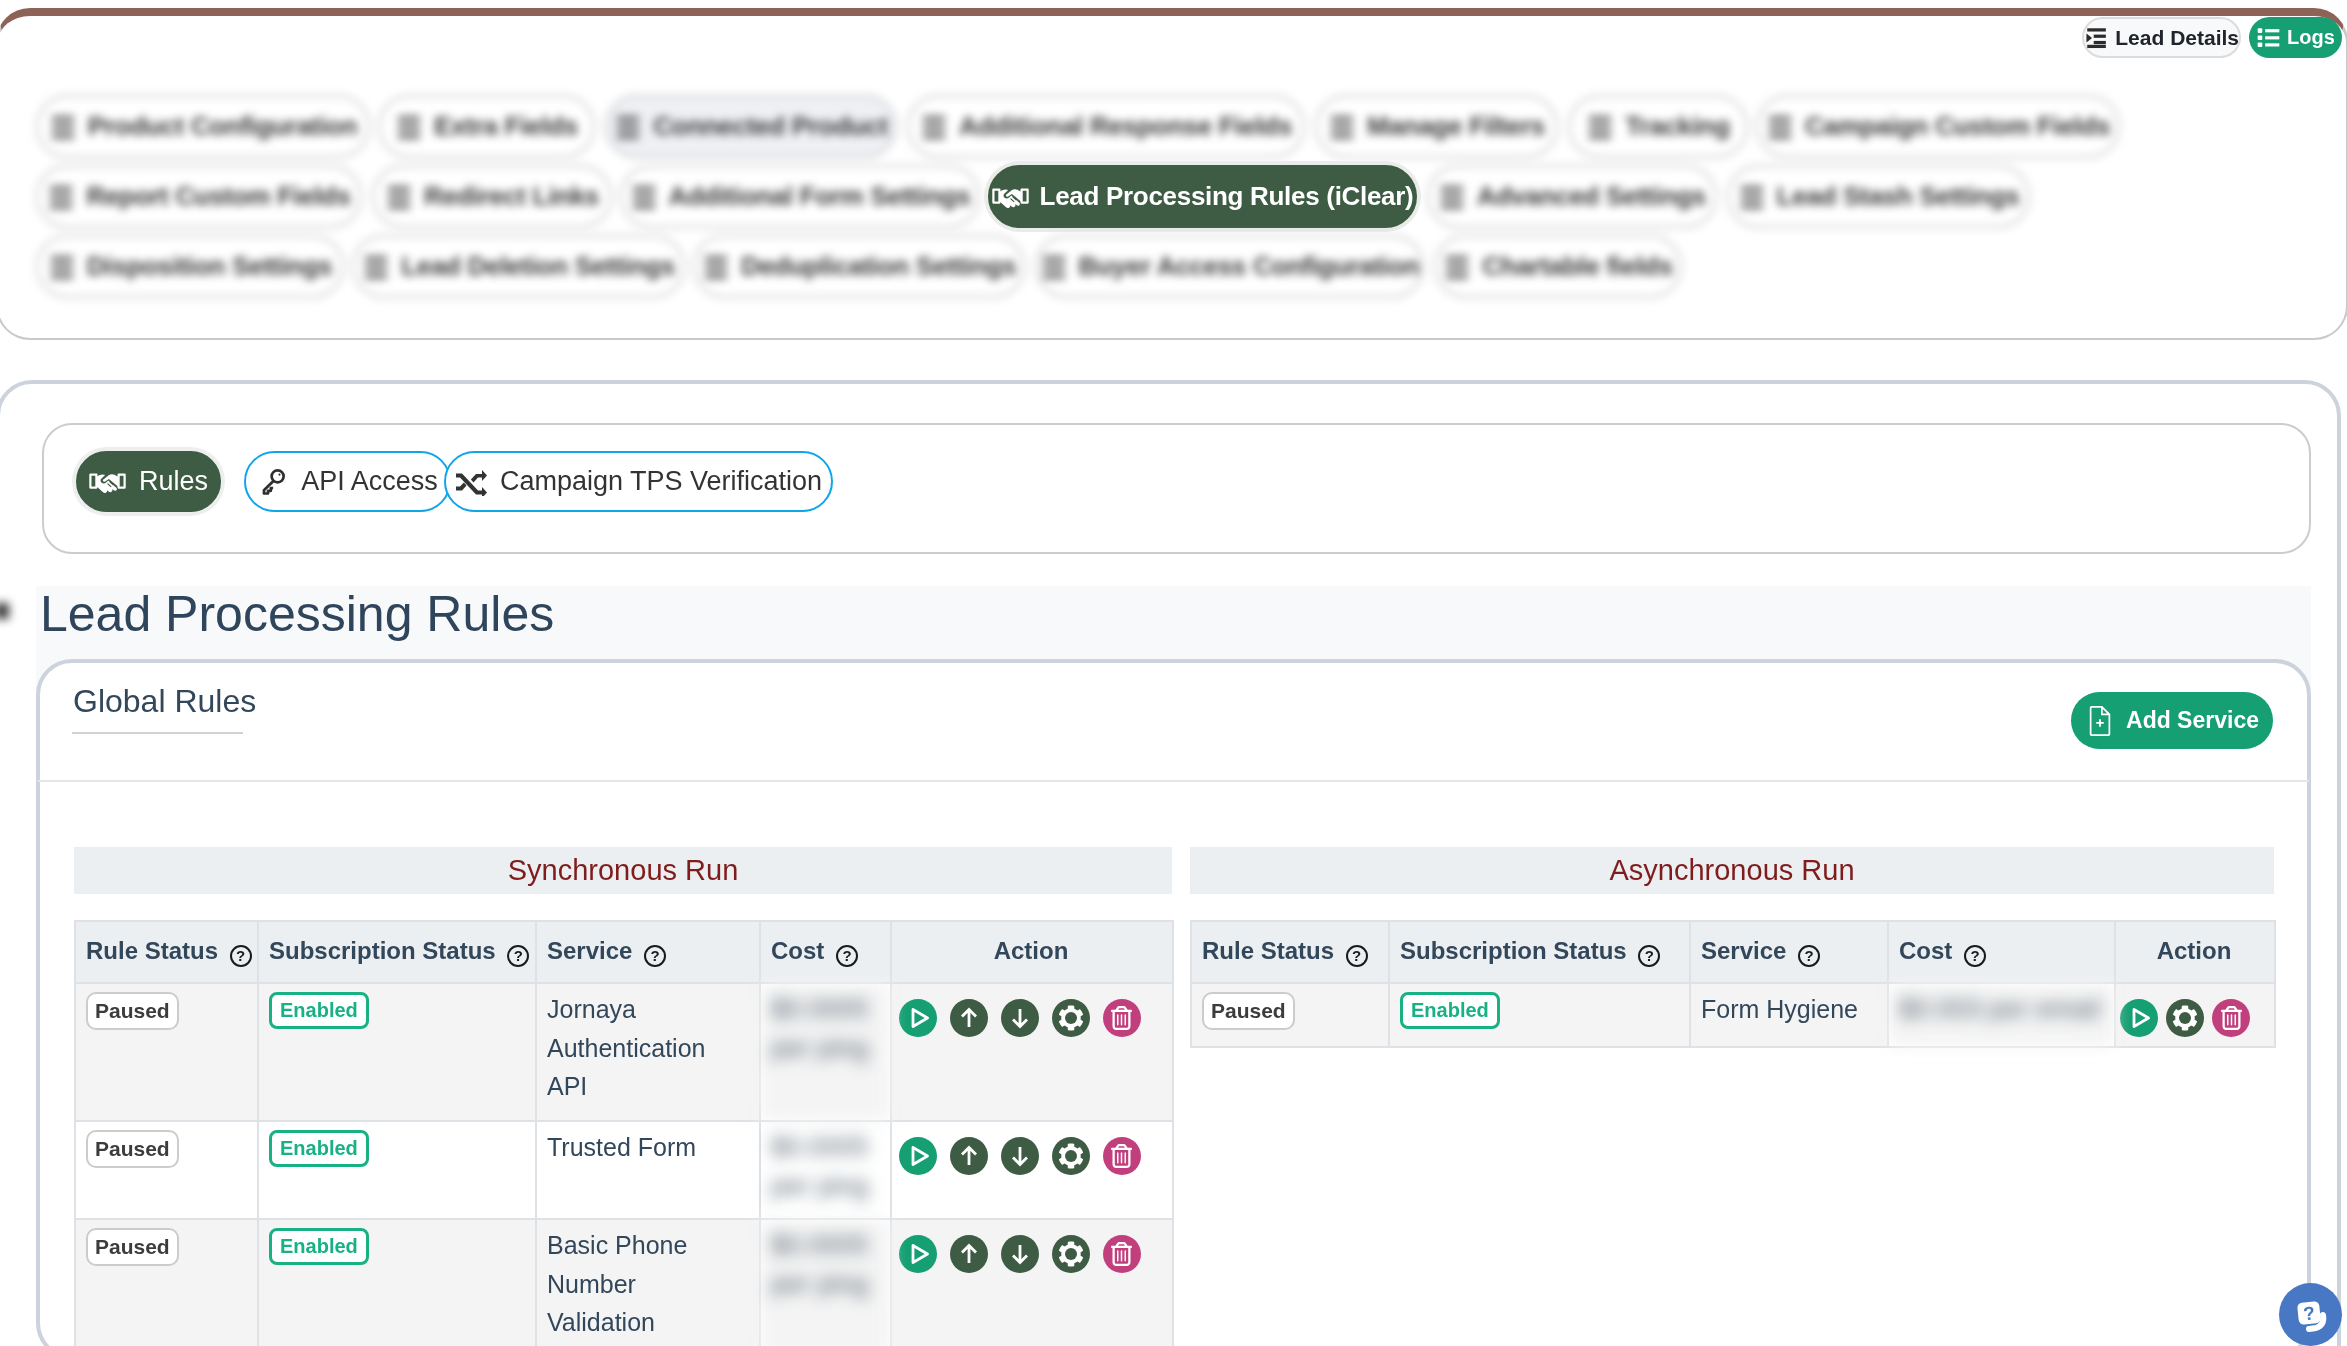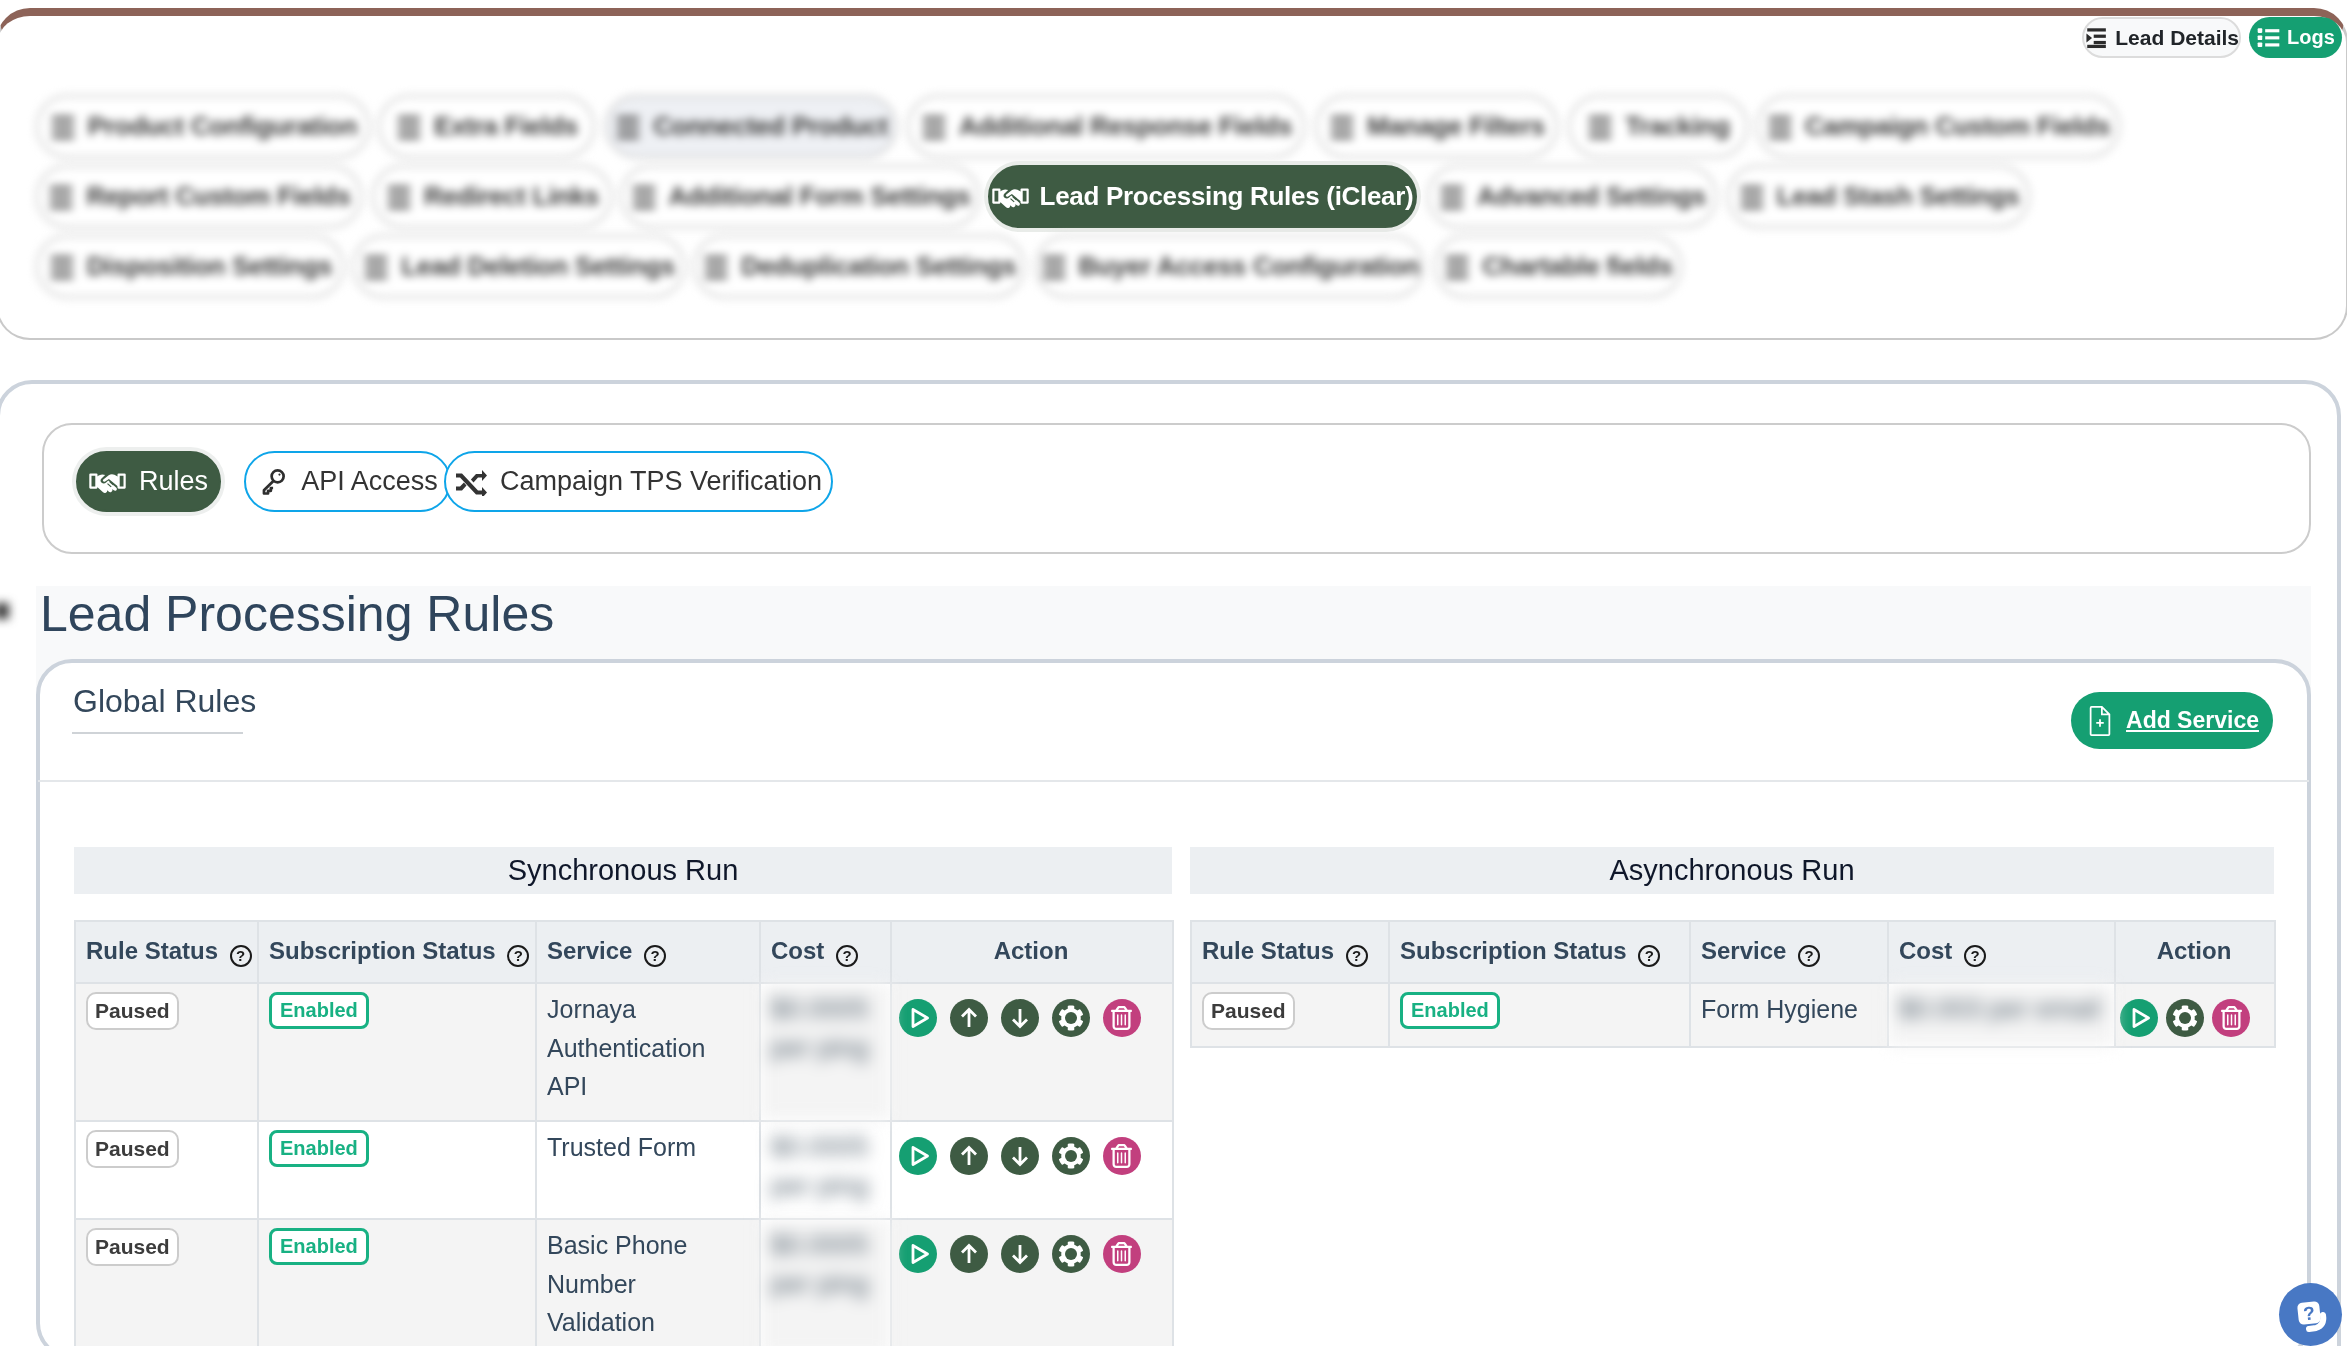--- a/index.html
+++ b/index.html
@@ -56,26 +56,26 @@
     filter:blur(5px); }
 
   
   #cardE { left:36px; top:659px; width:2275px; height:700px;
     border:4px solid #ccd3dc; border-radius:36px; background:#fff; }
   #grTitle { left:73px; top:683px; font-size:32px; color:#33475b; }
   #grUnderline { left:72px; top:732px; width:171px; height:2px; background:#cfd3d7; }
   #grDivider { left:38px; top:780px; width:2271px; height:2px; background:#e4e7ea; }
   #btnAddService { left:2071px; top:692px; width:202px; height:57px;
     background:#159f72; border-radius:29px; color:#fff; font-size:23px; font-weight:700;
-    display:flex; align-items:center; justify-content:center; gap:11px; white-space:nowrap;text-decoration:underline; }
+    display:flex; align-items:center; justify-content:center; gap:11px; white-space:nowrap; }
 
   
   .runband { top:847px; height:47px; background:#eceff2;
     display:flex; align-items:center; justify-content:center;
-    font-size:29px; color:#0f172a; }
+    font-size:29px; color:#7f1d1d; }
   #bandSync { left:74px; width:1098px; }
   #bandAsync { left:1190px; width:1084px; }
 
   
   table.t { border-collapse:collapse; table-layout:fixed; width:100%;
     font-size:25px; color:#33475b; }
   table.t th, table.t td { border:2px solid #dee2e6; padding:6px 12px 10px 10px; vertical-align:top;
     text-align:left; }
   table.t th { background:#eceff2; color:#33475b; font-size:24px; font-weight:700;
     height:62px; padding-top:15px; white-space:nowrap; overflow:hidden; }

